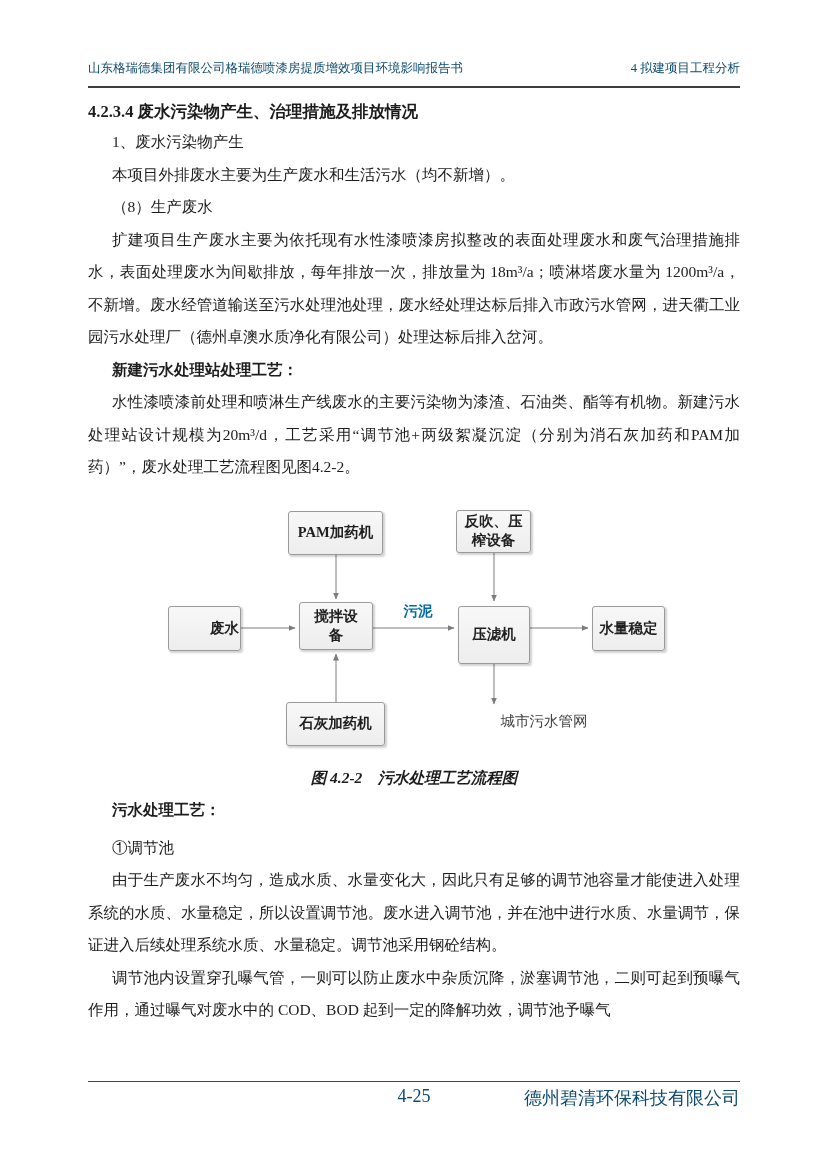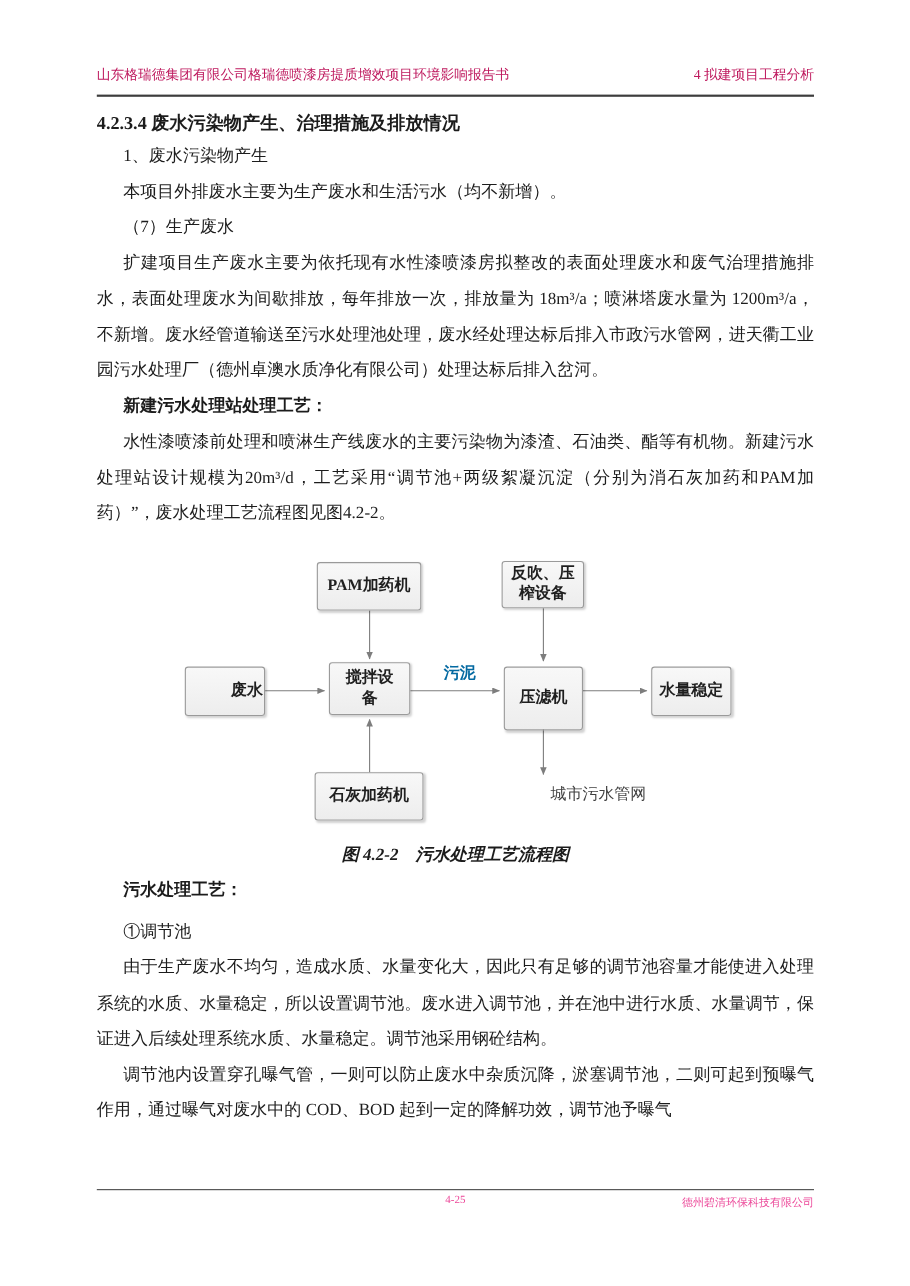--- a/index.html
+++ b/index.html
@@ -24,21 +24,21 @@
   .header {
     position: absolute;
     left: 88px;
     top: 58px;
     width: 652px;
     display: flex;
     justify-content: space-between;
     align-items: flex-end;
     font-size: 12.5px;
     line-height: 20px;
-    color: #be185d;
+    color: #0c4a6e;
     padding-bottom: 8px;
     border-bottom: 2px solid #3d3d3d;
   }
   
   .content {
     position: absolute;
     left: 88px;
     top: 96px;
     width: 652px;
   }
@@ -101,22 +101,22 @@
   }
   .dlabel.bold { font-weight: bold; }
   .dlabel.gray { color: #3f3f3f; margin-left: 44px; }
   
   .footer {
     position: absolute;
     left: 88px;
     top: 1081px;
     width: 652px;
     border-top: 1.5px solid #474747;
-    font-size: 10px;
-    color: #ec4899;
+    font-size: 18px;
+    color: #0c4a6e;
     height: 24px;
   }
   .footer .page-num {
     position: absolute;
     left: 50%;
     transform: translateX(-50%);
     top: 4px;
   }
   .footer .company {
     position: absolute;
@@ -131,21 +131,21 @@
 
   <div class="header">
     <span>山东格瑞德集团有限公司格瑞德喷漆房提质增效项目环境影响报告书</span>
     <span>4 拟建项目工程分析</span>
   </div>
 
   <div class="content">
     <h2 class="sec-title">4.2.3.4 废水污染物产生、治理措施及排放情况</h2>
     <p>1、废水污染物产生</p>
     <p>本项目外排废水主要为生产废水和生活污水（均不新增）。</p>
-    <p>（7）生产废水</p>
+    <p>（8）生产废水</p>
     <p>扩建项目生产废水主要为依托现有水性漆喷漆房拟整改的表面处理废水和废气治理措施排水，表面处理废水为间歇排放，每年排放一次，排放量为 18m³/a；喷淋塔废水量为 1200m³/a，不新增。废水经管道输送至污水处理池处理，废水经处理达标后排入市政污水管网，进天衢工业园污水处理厂（德州卓澳水质净化有限公司）处理达标后排入岔河。</p>
     <p class="bold">新建污水处理站处理工艺：</p>
     <p>水性漆喷漆前处理和喷淋生产线废水的主要污染物为漆渣、石油类、酯等有机物。新建污水处理站设计规模为20m³/d，工艺采用“调节池+两级絮凝沉淀（分别为消石灰加药和PAM加药）”，废水处理工艺流程图见图4.2-2。</p>
 
     <div class="diagram">
       <svg width="652" height="252" viewBox="0 0 652 252">
         <defs>
           <marker id="arrowhead" markerWidth="9" markerHeight="8" refX="6.5" refY="3" orient="auto">
             <path d="M0,0 L7,3 L0,6 Z" fill="#7d7d7d"></path>
           </marker>

